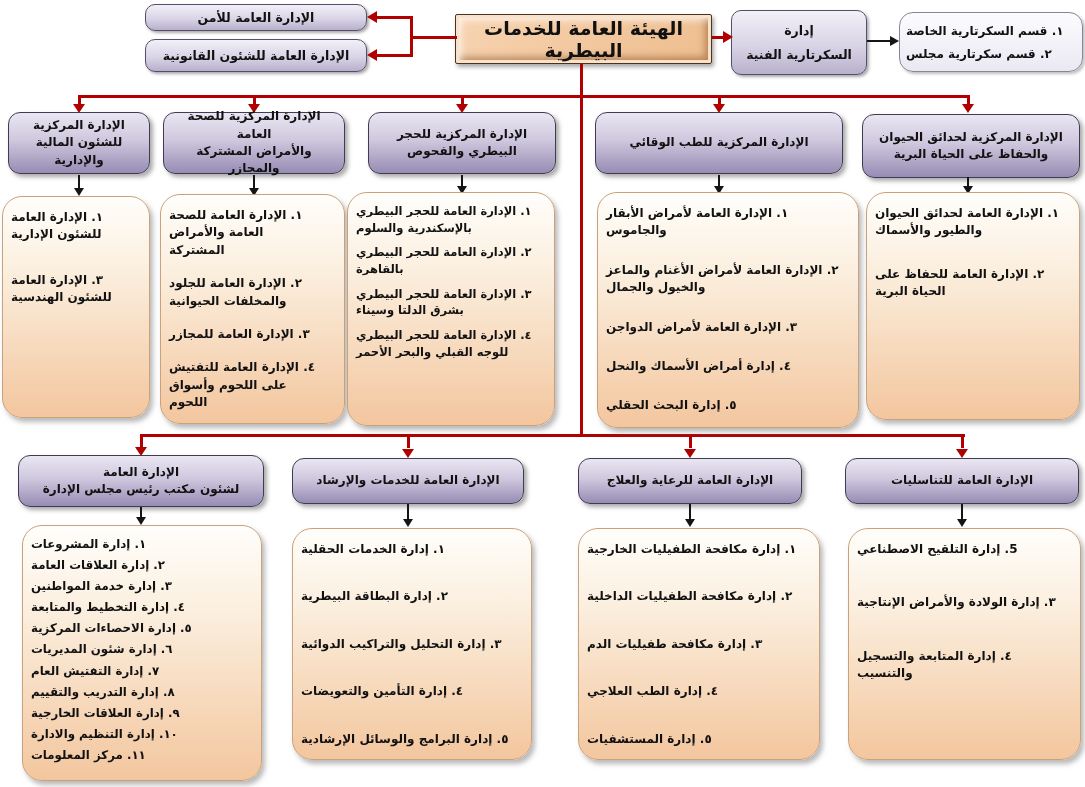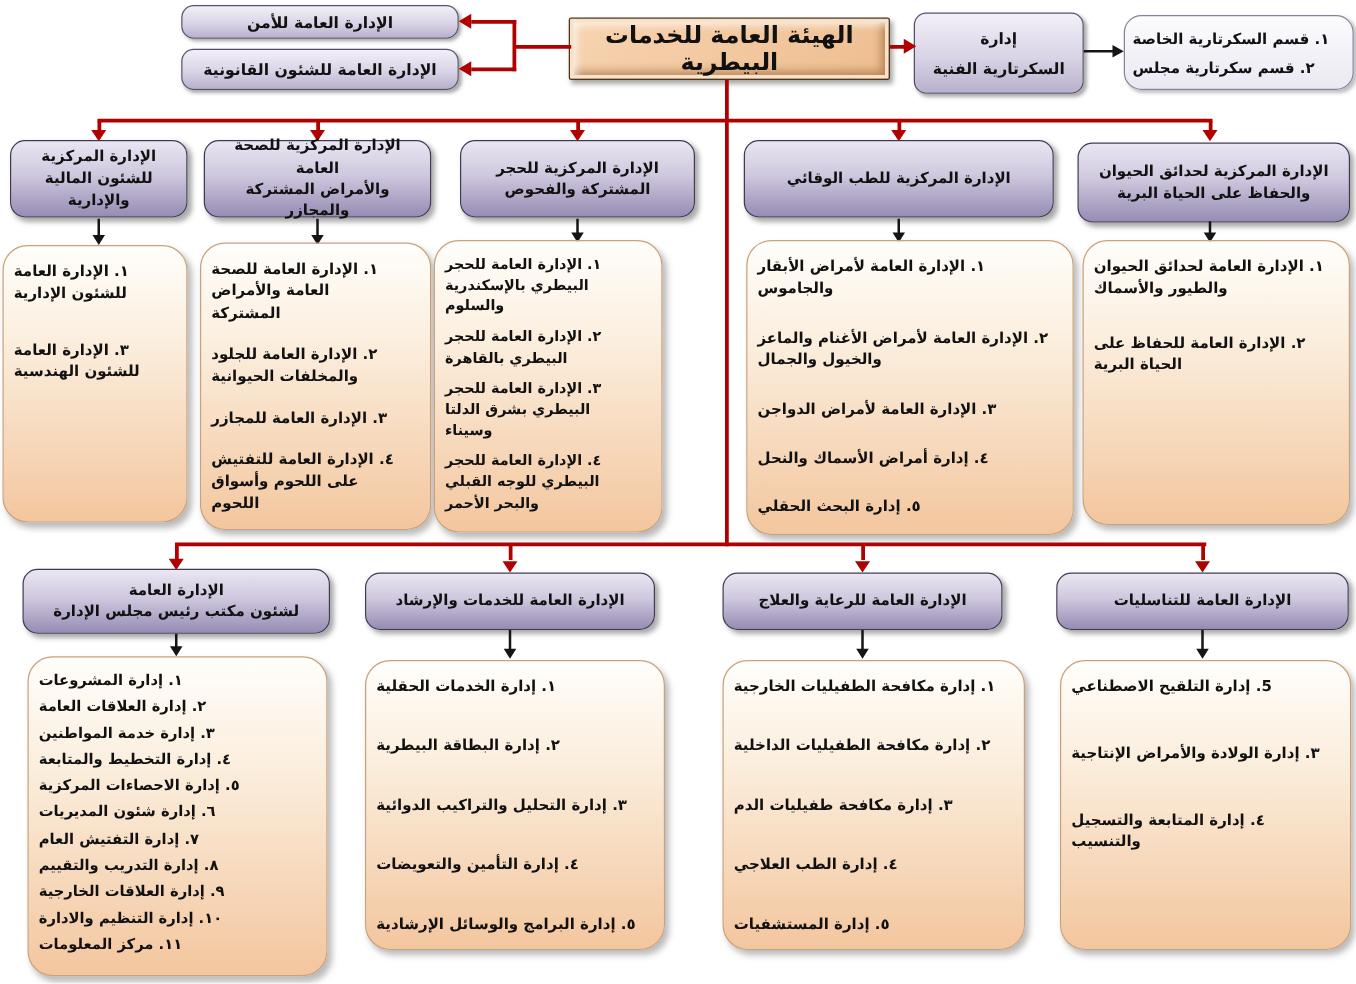--- a/index.html
+++ b/index.html
@@ -128,21 +128,21 @@
   <div class="vl" style="left:689px;top:436px;height:12px;"></div>
   <div class="ad-r" style="left:684px;top:449px;"></div>
   <div class="vl" style="left:961px;top:436px;height:12px;"></div>
   <div class="ad-r" style="left:956px;top:449px;"></div>
 
   <div class="abs pbox" style="left:8px;top:112px;width:142px;height:62px;">الإدارة المركزية
 للشئون المالية والإدارية</div>
   <div class="abs pbox" style="left:163px;top:112px;width:182px;height:62px;">الإدارة المركزية للصحة العامة
 والأمراض المشتركة والمجازر</div>
   <div class="abs pbox" style="left:368px;top:112px;width:188px;height:62px;">الإدارة المركزية للحجر
-المشتركة والفحوص</div>
+البيطري والفحوص</div>
   <div class="abs pbox" style="left:595px;top:112px;width:248px;height:62px;">الإدارة المركزية للطب الوقائي</div>
   <div class="abs pbox" style="left:862px;top:114px;width:218px;height:64px;">الإدارة المركزية لحدائق الحيوان
 والحفاظ على الحياة البرية</div>
 
   <div class="vlb" style="left:78px;top:175px;height:15px;"></div>
   <div class="ad-b" style="left:74px;top:188px;"></div>
   <div class="vlb" style="left:253px;top:175px;height:15px;"></div>
   <div class="ad-b" style="left:249px;top:188px;"></div>
   <div class="vlb" style="left:461px;top:175px;height:14px;"></div>
   <div class="ad-b" style="left:457px;top:186px;"></div>
@@ -158,21 +158,21 @@
       </div>
   </div>
   <div class="abs peach" style="left:160px;top:194px;width:185px;height:230px;">
     <div class="items g16">
         <div class="item">١. الإدارة العامة للصحة العامة والأمراض المشتركة</div>
         <div class="item">٢. الإدارة العامة للجلود والمخلفات الحيوانية</div>
         <div class="item">٣. الإدارة العامة للمجازر</div>
         <div class="item">٤. الإدارة العامة للتفتيش على اللحوم وأسواق اللحوم</div>
       </div>
   </div>
-  <div class="abs peach" style="left:347px;top:192px;width:183px;height:234px;">
+  <div class="abs peach" style="left:347px;top:192px;width:208px;height:234px;">
     <div class="items g8 small" style="padding-top:10px;">
         <div class="item">١. الإدارة العامة للحجر البيطري بالإسكندرية والسلوم</div>
         <div class="item">٢. الإدارة العامة للحجر البيطري بالقاهرة</div>
         <div class="item">٣. الإدارة العامة للحجر البيطري بشرق الدلتا وسيناء</div>
         <div class="item">٤. الإدارة العامة للحجر البيطري للوجه القبلي والبحر الأحمر</div>
       </div>
   </div>
   <div class="abs peach" style="left:597px;top:192px;width:262px;height:236px;">
     <div class="items g22">
         <div class="item">١. الإدارة العامة لأمراض الأبقار والجاموس</div>

